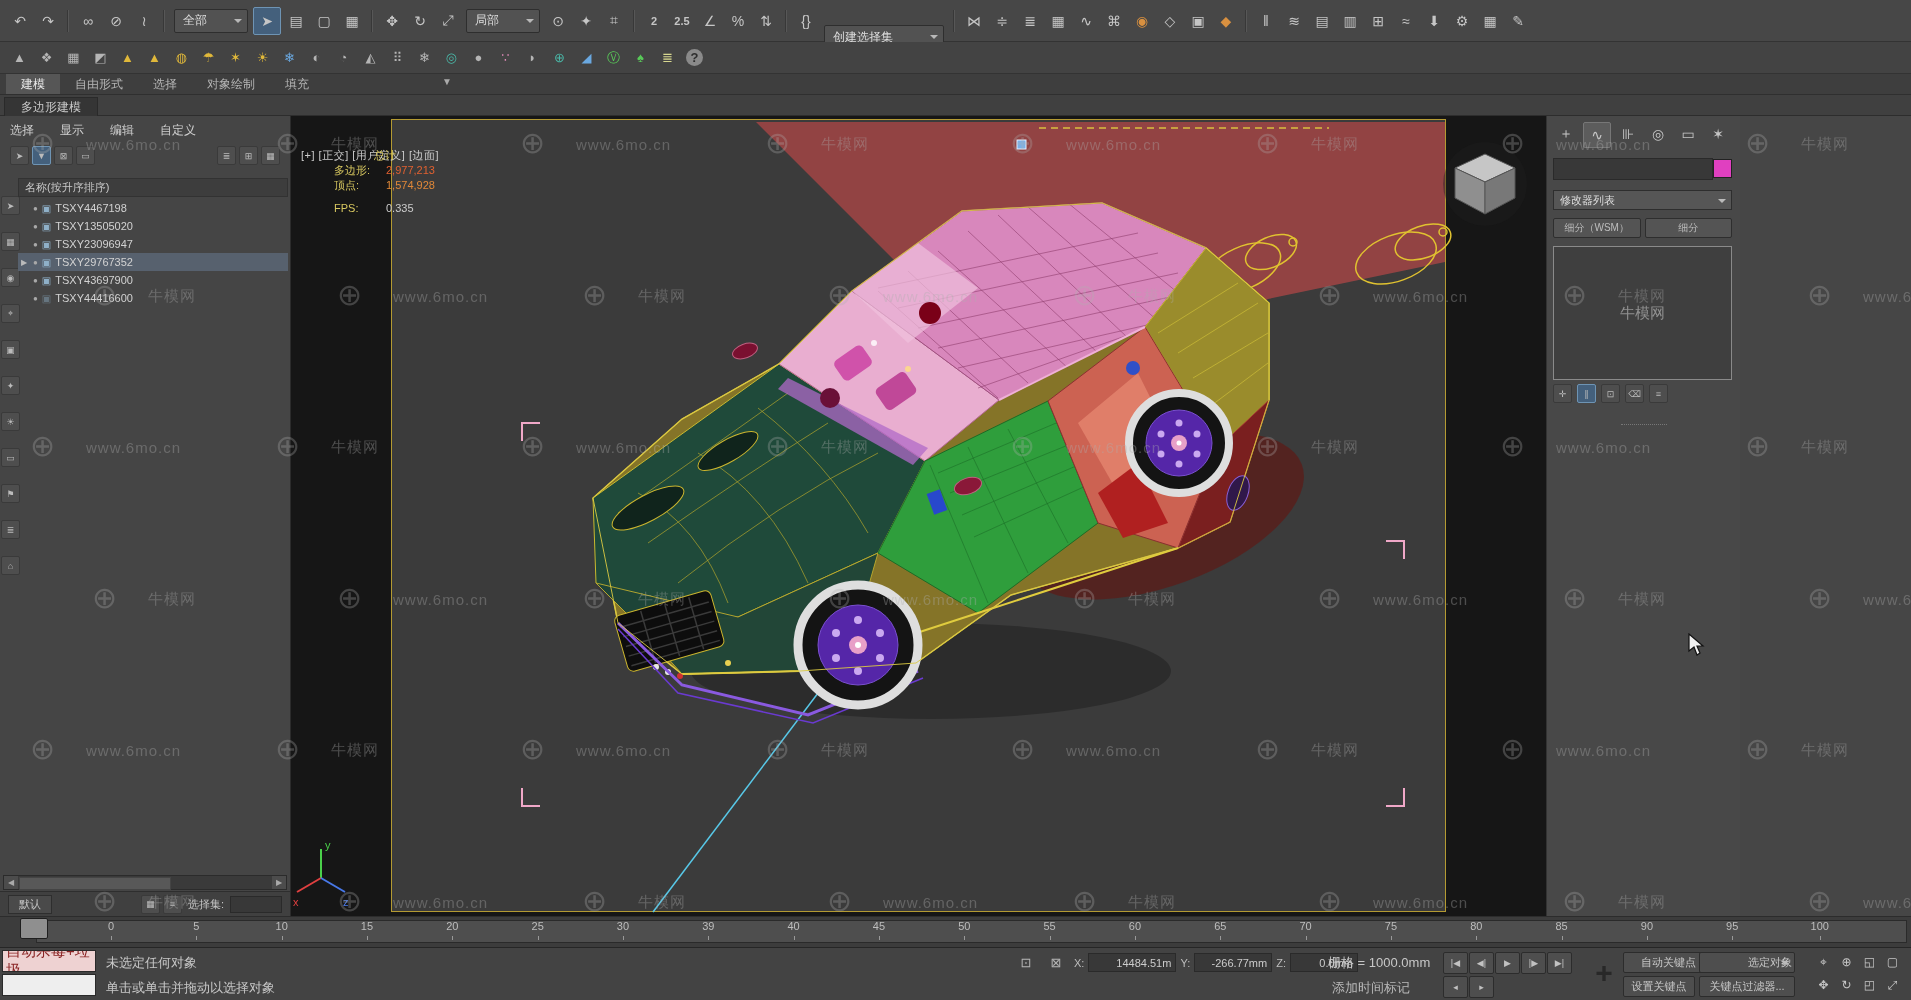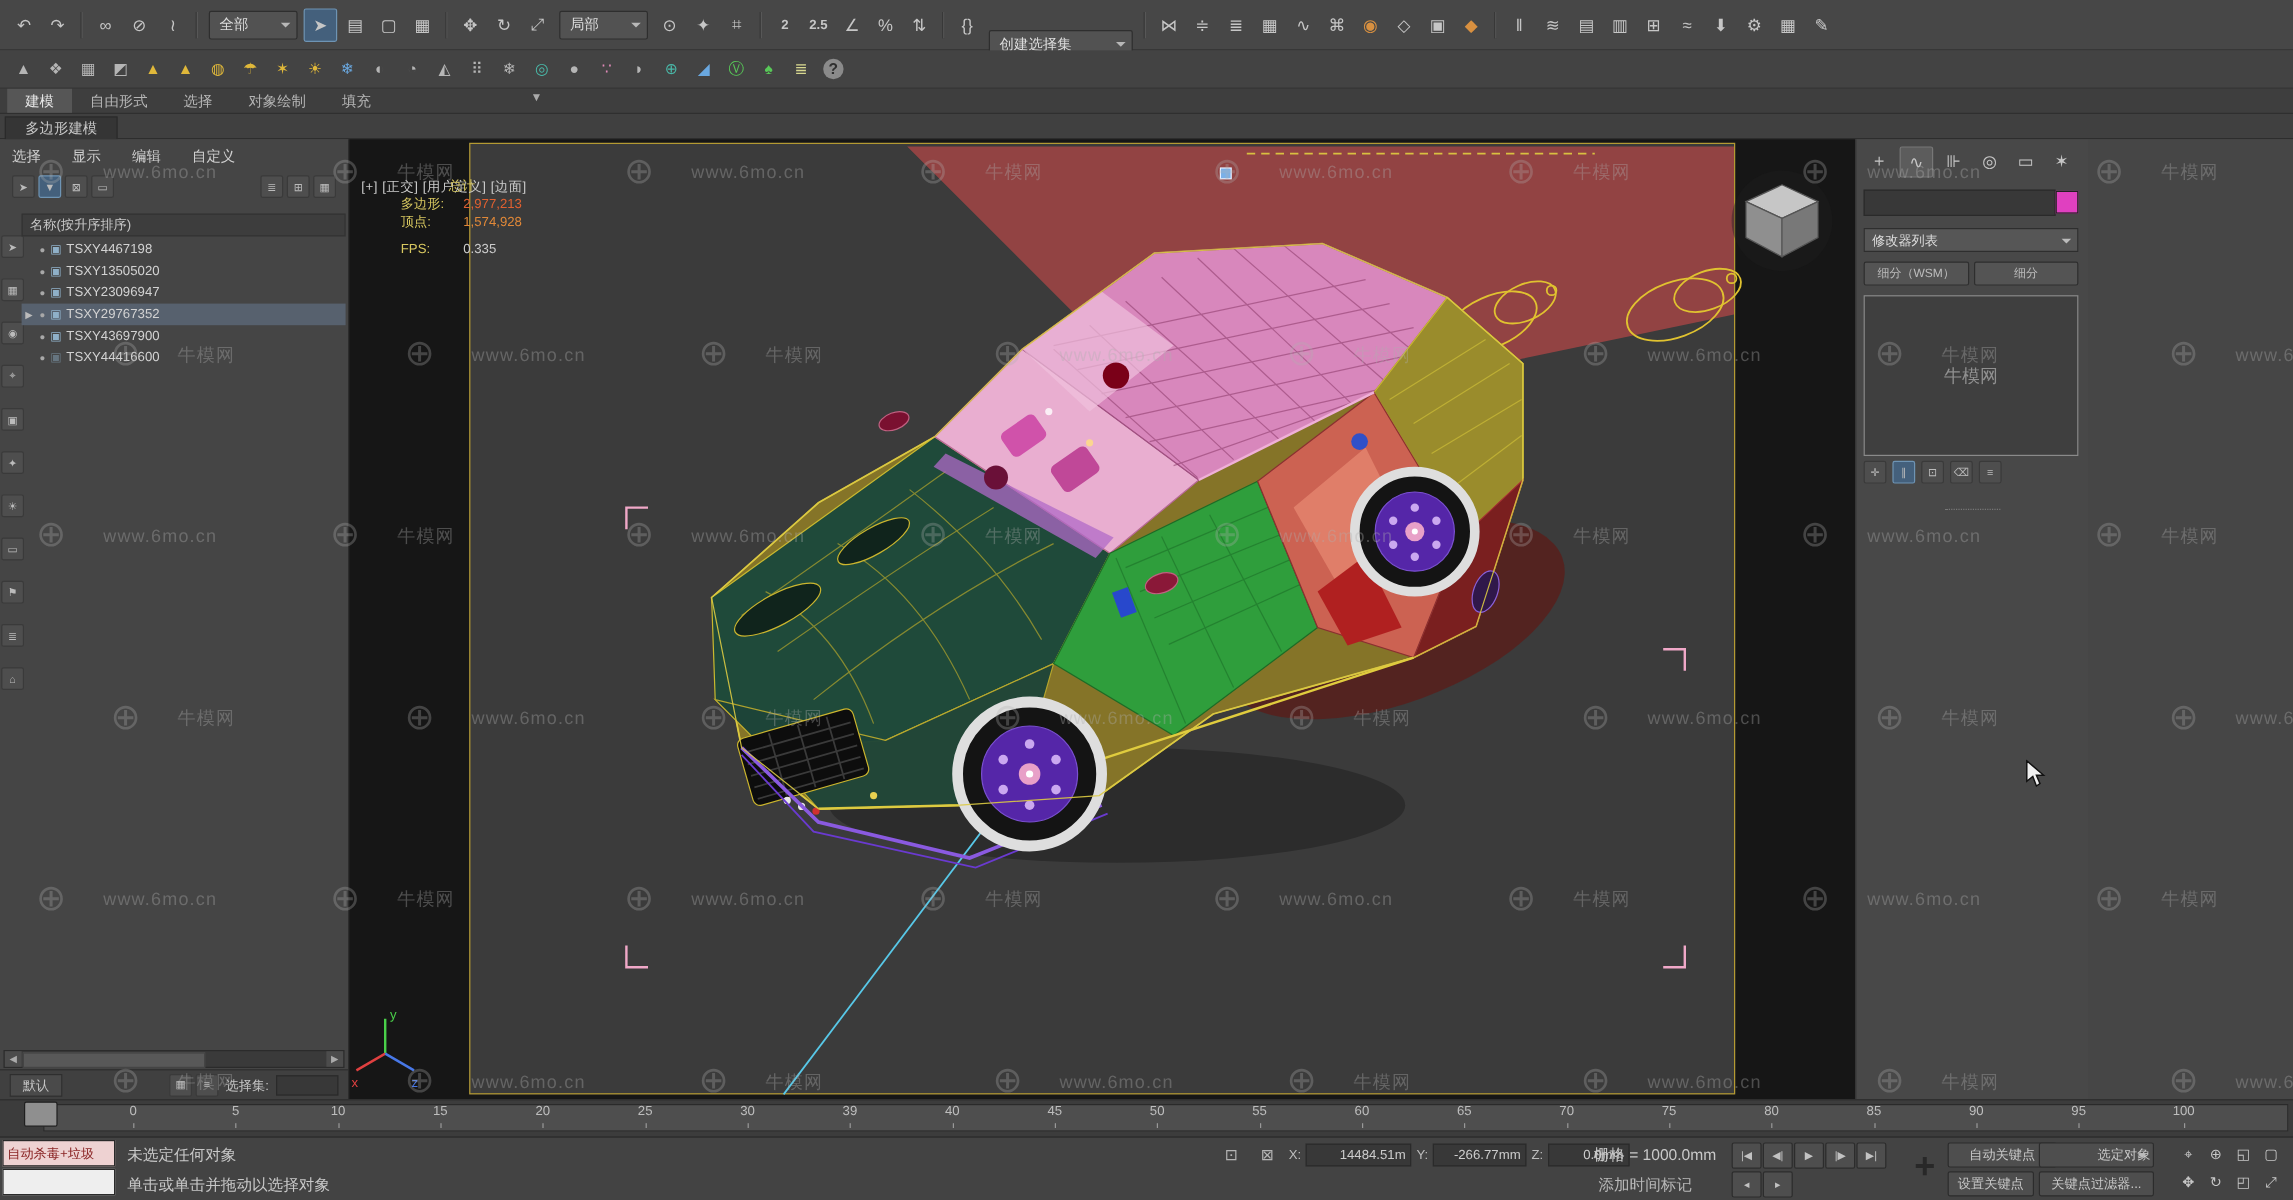--- a/index.html
+++ b/index.html
@@ -90,21 +90,21 @@
   #rightvoid{position:absolute;left:1740px;top:0;right:0;height:800px;background:#464646;}
   
   #timeline{position:absolute;left:0;top:916px;width:1911px;height:31px;background:#3c3c3c;border-top:1px solid #2c2c2c;box-sizing:border-box;}
   #ruler{position:absolute;left:36px;right:4px;top:3px;height:23px;background:#4e4e4e;border:1px solid #2a2a2a;box-sizing:border-box;}
   #ticks{position:absolute;left:104px;width:1725px;top:3px;height:16px;display:flex;justify-content:space-between;}
   .tick{min-width:14px;text-align:center;color:#bdbdbd;font-size:11px;position:relative;}
   .tick::after{content:"";position:absolute;left:50%;bottom:-4px;width:1px;height:4px;background:#999;}
   #tl-handle{position:absolute;left:20px;top:1px;width:26px;height:19px;background:#8f8f8f;border:1px solid #1f1f1f;border-radius:2px;}
   
   #statusbar{position:absolute;left:0;top:947px;width:1911px;height:53px;background:#434343;border-top:1px solid #262626;box-sizing:border-box;}
-  .msl{position:absolute;left:2px;width:94px;height:22px;border:1px solid #2a2a2a;font-size:11px;display:flex;align-items:center;padding:0 3px;box-sizing:border-box;overflow:hidden;}
+  .msl{position:absolute;left:2px;width:94px;height:22px;border:1px solid #2a2a2a;font-size:15px;display:flex;align-items:center;padding:0 3px;box-sizing:border-box;overflow:hidden;}
   #msl-pink{top:2px;background:#eed2d2;color:#8a2424;}
   #msl-white{top:26px;background:#eeeeee;}
   .stxt{position:absolute;font-size:13px;color:#c8c8c8;white-space:nowrap;}
   .sico{position:absolute;width:24px;height:20px;display:flex;align-items:center;justify-content:center;color:#b5b5b5;font-size:13px;}
   .coord{position:absolute;display:flex;align-items:center;gap:4px;font-size:11px;color:#bdbdbd;}
   .cfield{background:#383838;border:1px solid #2a2a2a;height:17px;display:flex;align-items:center;justify-content:flex-end;
           padding:0 4px;color:#cccccc;}
   .pbtn{width:23px;height:20px;background:#4e4e4e;border:1px solid #2c2c2c;color:#c2c2c2;font-size:9px;
         display:inline-flex;align-items:center;justify-content:center;border-radius:2px;margin-right:1px;}
   .abtn{position:absolute;height:21px;background:#4e4e4e;border:1px solid #2c2c2c;color:#c8c8c8;font-size:11px;

